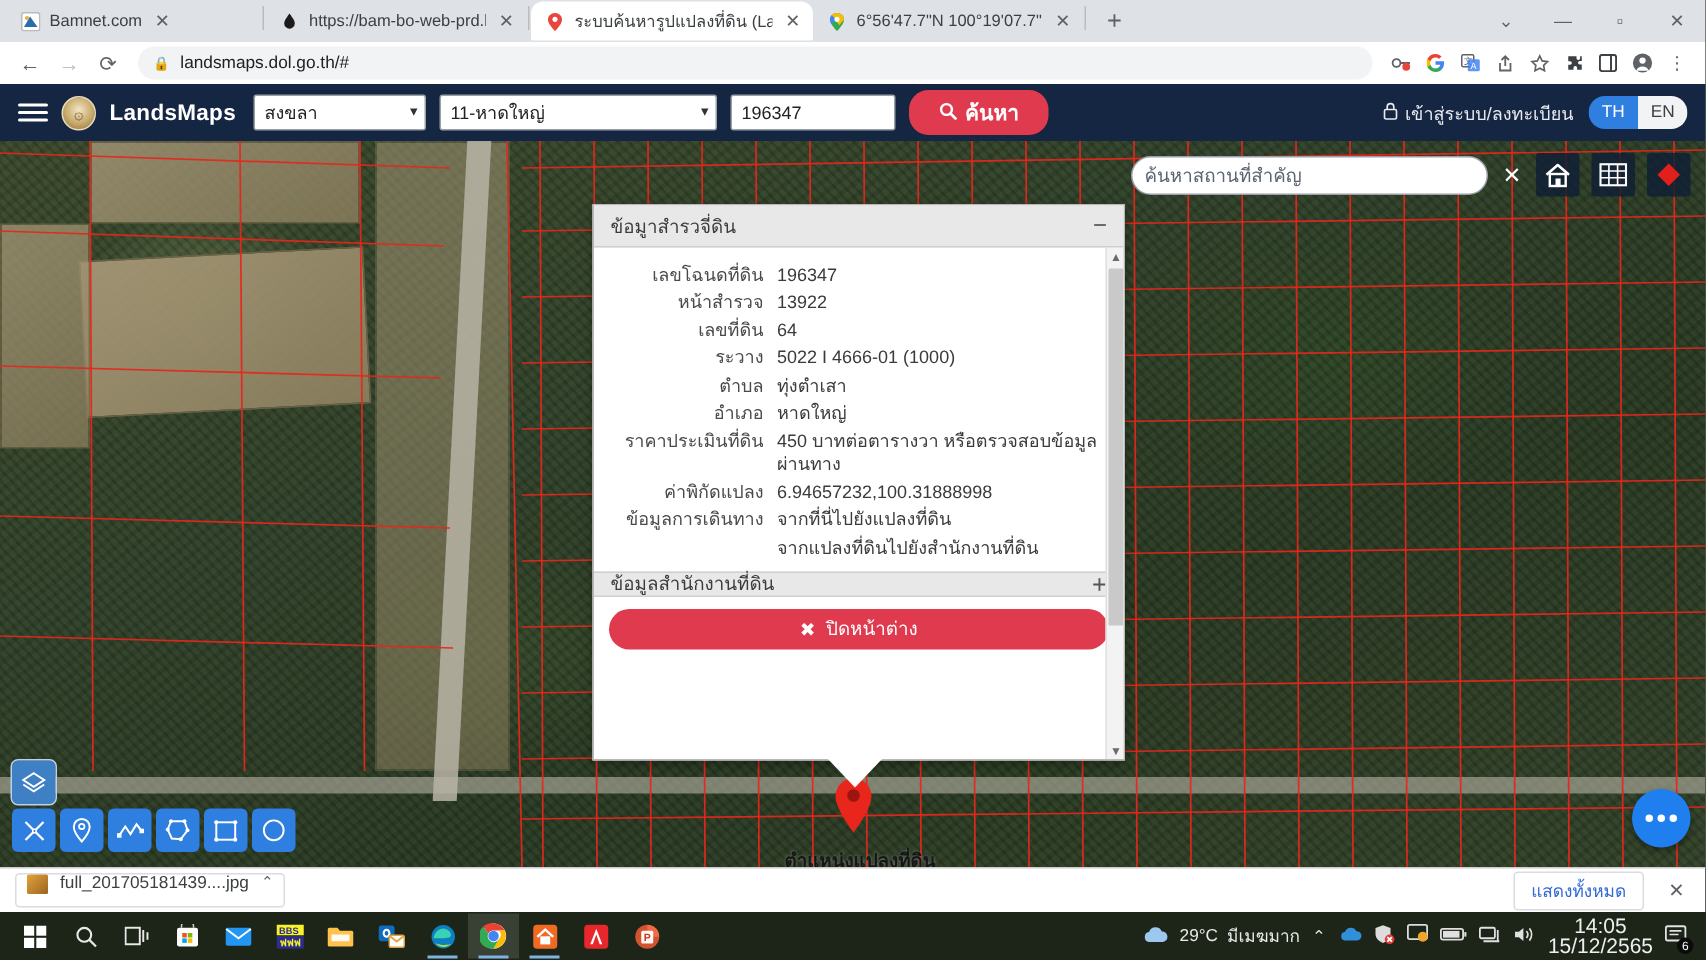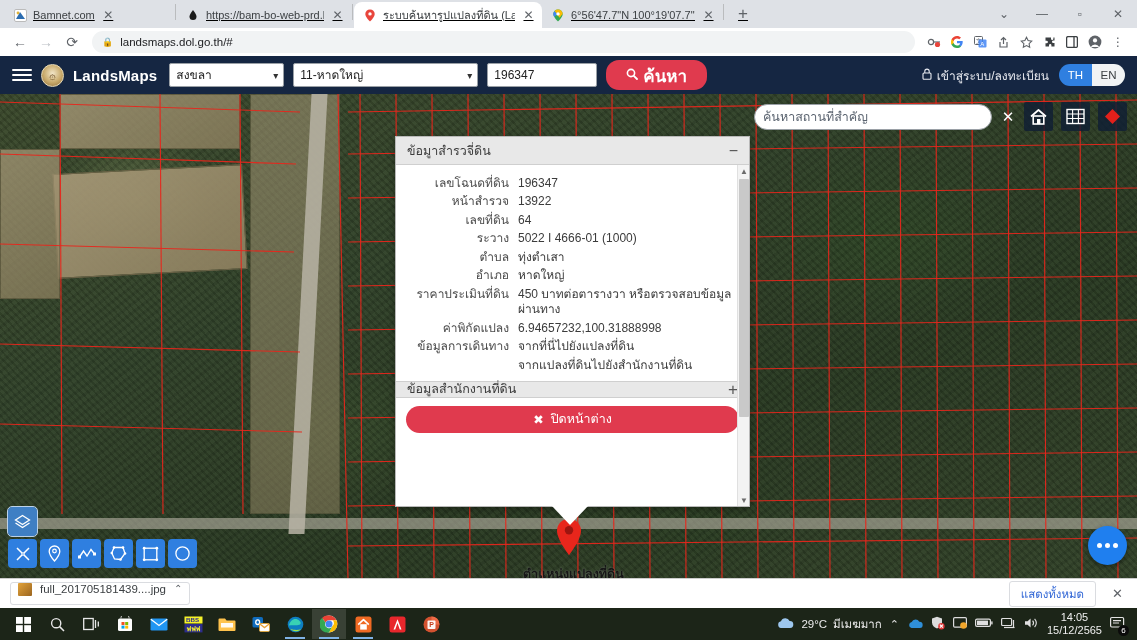--- a/index.html
+++ b/index.html
@@ -6,21 +6,21 @@
   html, body {
     width: 1137px; height: 640px; overflow: hidden;
     font-family: "Liberation Sans", "DejaVu Sans", sans-serif;
     background: #1d2b1d;
   }
   .screen { position: relative; width: 1137px; height: 640px; }
 
   
   .browser { position: absolute; left: 0; top: 0; width: 1137px; height: 578px; background: #dee1e6; }
 
-  .tabstrip { position: relative; height: 28px; background: #dee1e6; display: flex; align-items: flex-end; padding-left: 4px; text-decoration: underline; }
+  .tabstrip { position: relative; height: 28px; background: #dee1e6; display: flex; align-items: center; padding-left: 4px; }
   .tab {
     position: relative; height: 26px; display: flex; align-items: center;
     gap: 6px; padding: 0 6px 0 9px; border-radius: 8px 8px 0 0;
     font-size: 11px; color: #3c4043; min-width: 0; cursor: default;
   }
   .tab.inactive { background: #dee1e6; }
   .tab.active { background: #fff; }
   .tab .favicon { width: 14px; height: 14px; flex: none; display: flex; align-items: center; justify-content: center; font-size: 12px; line-height: 1; }
   .tab .t-title { overflow: hidden; white-space: nowrap; text-overflow: clip; font-size: 11px; }
   .tab .t-close { width: 15px; height: 15px; flex: none; display: flex; align-items: center; justify-content: center;
@@ -54,21 +54,21 @@
   .sel { height: 24px; background: #fff; border: 1px solid #9aa0a6; border-radius: 2px; font-size: 12px;
      color: #222; padding: 0 18px 0 6px; appearance: none; position: relative; }
   .sel-wrap { position: relative; display: inline-block; }
   .sel-wrap::after { content: "▾"; position: absolute; right: 6px; top: 50%; transform: translateY(-50%);
      font-size: 10px; color: #333; pointer-events: none; }
   .sel1 { width: 115px; }
   .sel2 { width: 185px; }
   .txtin { width: 110px; height: 24px; background: #fff; border: 1px solid #9aa0a6; border-radius: 2px;
      font-size: 12px; color: #222; padding: 0 6px; }
   .btn-search { height: 20px; background: #e03a4e; color: #fff; border: none; border-radius: 13px;
-     padding: 15px 20px; font-size: 17px; font-weight: bold; display: flex; align-items: center; gap: 5px; cursor: pointer; }
+     padding: 15px 20px; font-size: 14px; font-weight: bold; display: flex; align-items: center; gap: 5px; cursor: pointer; }
   .appbar-right { margin-left: auto; display: flex; align-items: center; gap: 10px; }
   .login { color: #e8eaf0; font-size: 12px; display: flex; align-items: center; gap: 5px; cursor: pointer; }
   .langtoggle { display: flex; border-radius: 12px; overflow: hidden; height: 22px; }
   .langtoggle span { width: 33px; display: flex; align-items: center; justify-content: center; font-size: 11.5px; }
   .lang-on { background: #2f7fe0; color: #fff; }
   .lang-off { background: #f1f3f4; color: #3c4043; }
 
   
   .map { position: absolute; left: 0; top: 38px; width: 1137px; height: 484px; overflow: hidden;
      background: #2c3a24; }
@@ -171,21 +171,21 @@
 
   
   .taskbar { position: absolute; left: 0; top: 608px; width: 1137px; height: 32px; background: #1c2518;
      display: flex; align-items: center; padding: 0 6px; }
   .tb-ico { width: 34px; height: 30px; display: flex; align-items: center; justify-content: center; position: relative; }
   .tb-ico.running::after { content: ""; position: absolute; bottom: 0; left: 7px; right: 7px; height: 2px; background: #7fb2e5; }
   .tb-ico.active { background: rgba(255,255,255,.13); }
   .tray { margin-left: auto; display: flex; align-items: center; gap: 8px; padding-right: 6px; color: #e6e6e6; }
   .weather { display: flex; align-items: center; gap: 6px; font-size: 11.5px; color: #eaeaea; }
   .tray-ico { font-size: 11px; color: #e3e3e3; }
-  .clock { display: flex; flex-direction: column; align-items: center; line-height: 13px; font-size: 11px; color: #efefef; }
+  .clock { display: flex; flex-direction: column; align-items: center; line-height: 13px; font-size: 14px; color: #efefef; }
   .notif { position: relative; font-size: 13px; color: #e6e6e6; }
   .notif .badge { position: absolute; right: -4px; bottom: -3px; background: #0b0b0b; color: #fff;
      border-radius: 50%; font-size: 8px; width: 11px; height: 11px; display: flex; align-items: center; justify-content: center; }
 </style>
 </head>
 <body>
 
 <div class="screen">
 
   <div class="browser">

